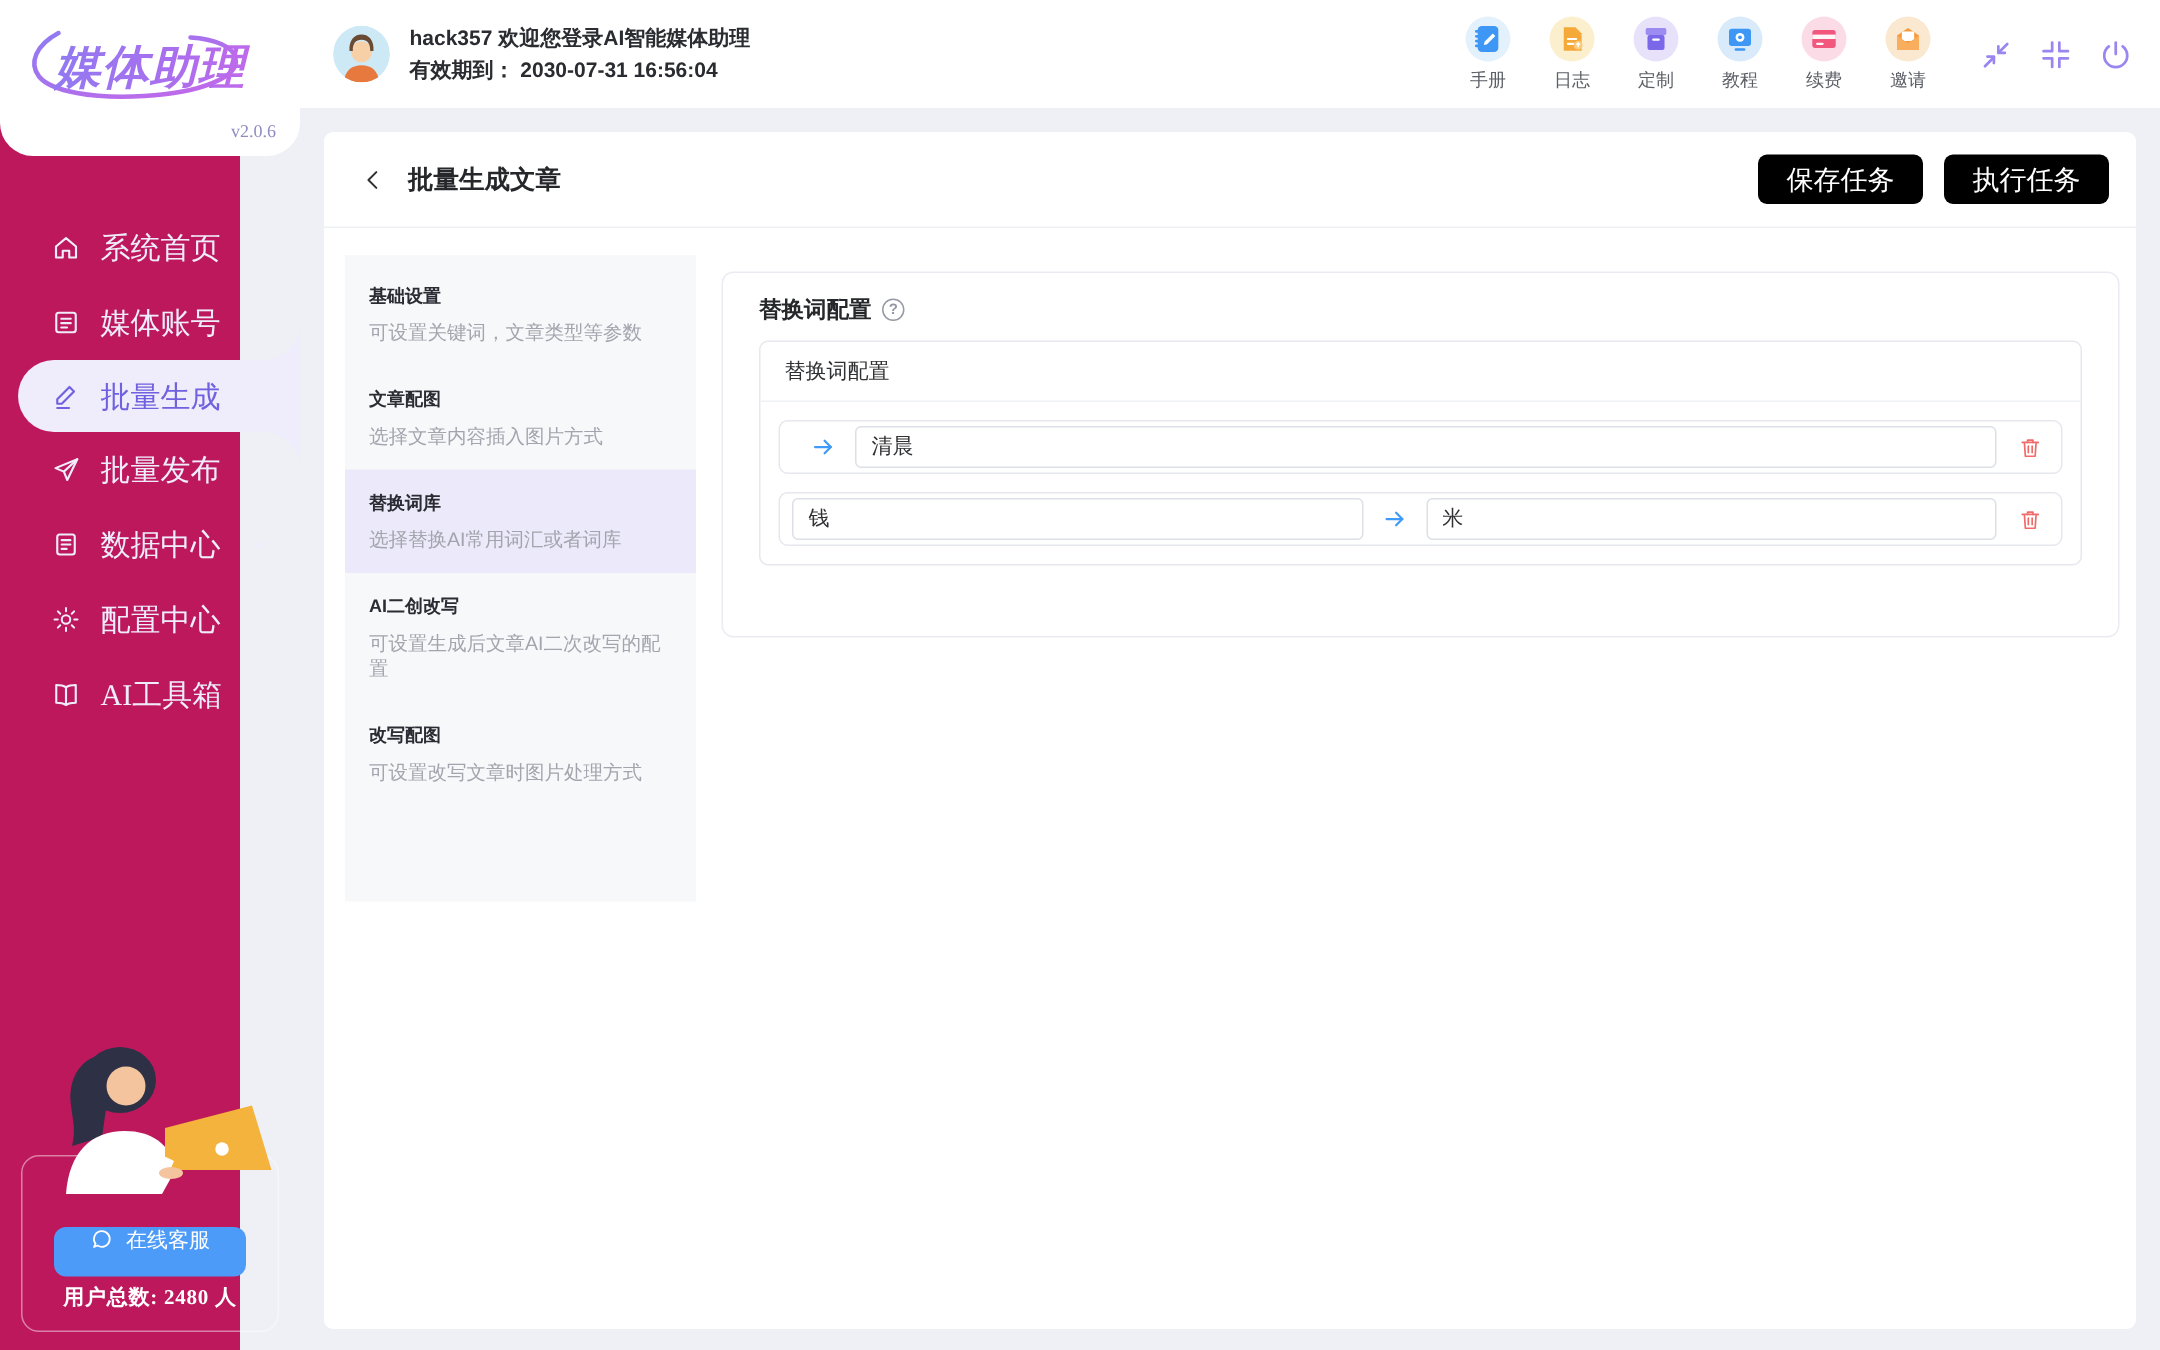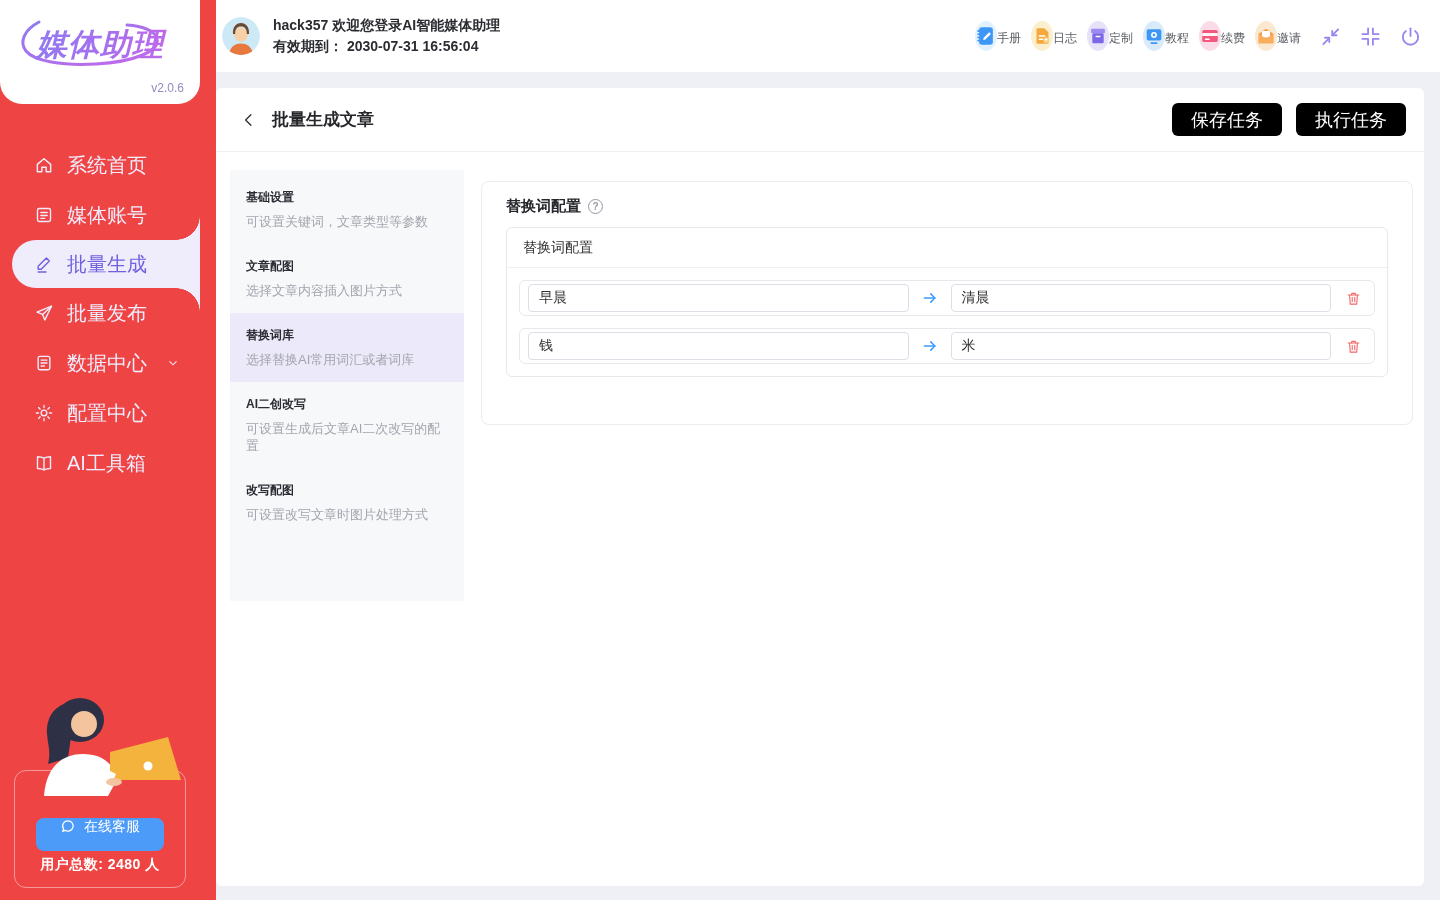--- a/index.html
+++ b/index.html
@@ -13,36 +13,36 @@
   }
   
   .header {
     position: absolute; left:200px; top:0; width:1240px; height:72px;
     background:#fff; display:flex; align-items:center;
     padding:0 18px 0 22px;
   }
   .avatar { width:38px; height:38px; border-radius:50%; overflow:hidden; flex:0 0 38px; }
   .welcome-block { margin-left:13px; font-size:14px; line-height:21px; color:#2b2c31; font-weight:600; }
   .quick-links { margin-left:auto; display:flex; gap:22px; }
-  .quick-item { display:flex; align-items:center; width:34px; cursor:pointer; }
+  .quick-item { display:flex; flex-direction:column; align-items:center; width:34px; cursor:pointer; }
   .qi-circle { width:30px; height:30px; border-radius:50%; display:flex; align-items:center; justify-content:center; }
   .qi-circle svg { width:22px; height:22px; }
   .quick-label { margin-top:4px; font-size:12px; color:#5c6066; white-space:nowrap; }
   .qi-manual-icon{ background:#E3F1FD; }
   .qi-log-icon{ background:#FCEFCD; }
   .qi-custom-icon{ background:#E7E1FA; }
   .qi-tutorial-icon{ background:#D9EAFB; }
   .qi-renew-icon{ background:#FBDCE6; }
   .qi-invite-icon{ background:#FBE8D0; }
   .controls { display:flex; align-items:center; gap:17px; margin-left:30px; color:#9B86F0; }
   .controls .ctl { display:flex; cursor:pointer; }
   .controls svg { width:23px; height:23px; }
 
   
-  .sidebar { position:absolute; left:0; top:0; width:216px; height:900px; background:#ef4444; z-index:5; }
+  .sidebar { position:absolute; left:0; top:0; width:160px; height:900px; background:#be185d; z-index:5;font-family:Liberation Serif, serif; }
   .logo-card { position:absolute; top:0; left:0; width:200px; height:104px; background:#fff; border-radius:0 0 22px 22px; }
   .logo-swoosh { position:absolute; left:14px; top:8px; width:172px; height:80px; }
   .logo-text {
     position:absolute; left:0; top:24px; width:100%; text-align:center;
     font-size:31px; font-weight:800; font-style:italic; letter-spacing:1px;
     background:linear-gradient(100deg,#8F7BF2 15%,#A86FEE 55%,#C667E9 90%);
     -webkit-background-clip:text; background-clip:text; color:transparent;
   }
   .version { position:absolute; right:16px; bottom:9px; font-size:12px; color:#8F8BC2; }
   .nav { position:absolute; top:140px; left:0; width:200px; }
@@ -413,21 +413,20 @@
       <span class="panel-title">替换词配置</span>
       <span class="help">?</span>
     </div>
     <div class="rules-card">
       <div class="rules-header">
         <span class="rules-title">替换词配置</span>
       </div>
       <div class="rules-body">
 
           <div class="rule-row">
-            <input class="rule-input" value="早晨" style="">
             <span class="arrow">
               <svg viewBox="0 0 24 24" fill="none" stroke="currentColor" stroke-width="2" stroke-linecap="round" stroke-linejoin="round">
                 <path d="M4.5 12h14"></path>
                 <path d="m13 6.5 5.5 5.5-5.5 5.5"></path>
               </svg>
             </span>
             <input class="rule-input" value="清晨" style="">
             <button class="trash-btn">
               <span style="display:flex">
                 <svg viewBox="0 0 24 24" fill="none" stroke="currentColor" stroke-width="1.6" stroke-linecap="round" stroke-linejoin="round">

